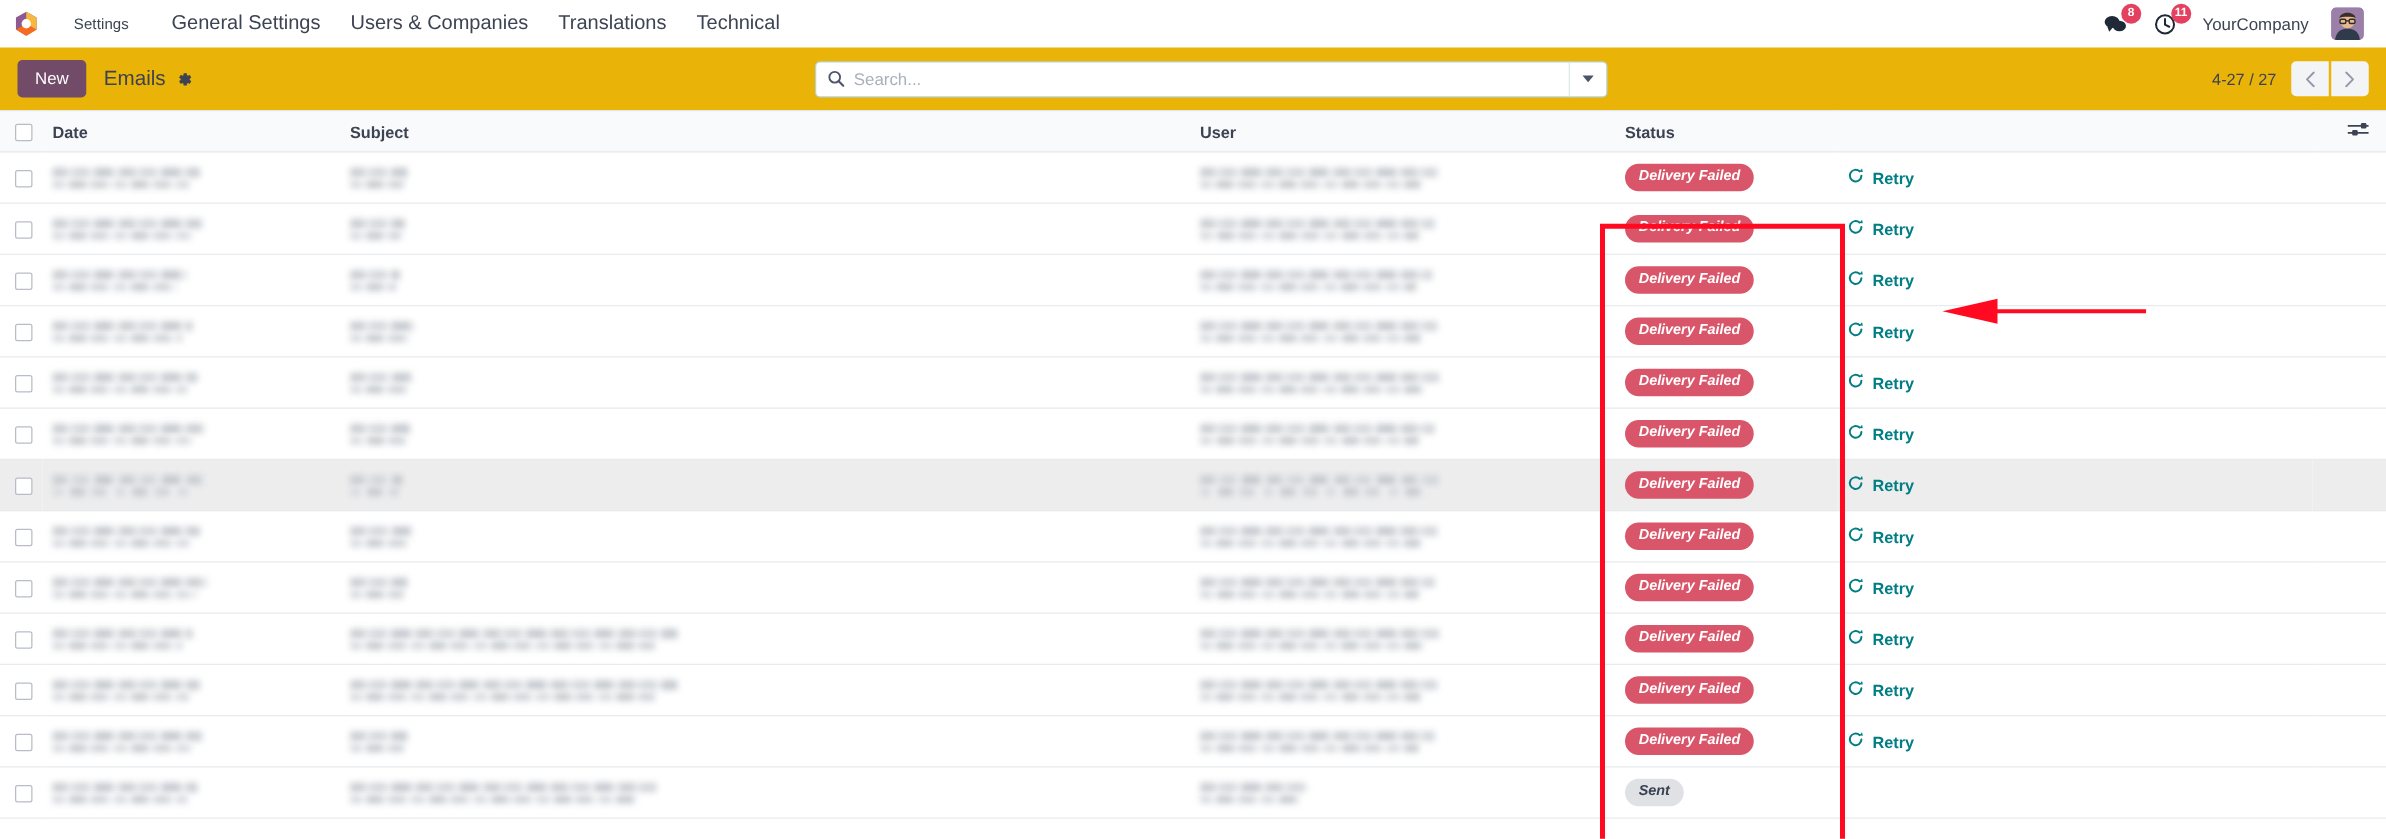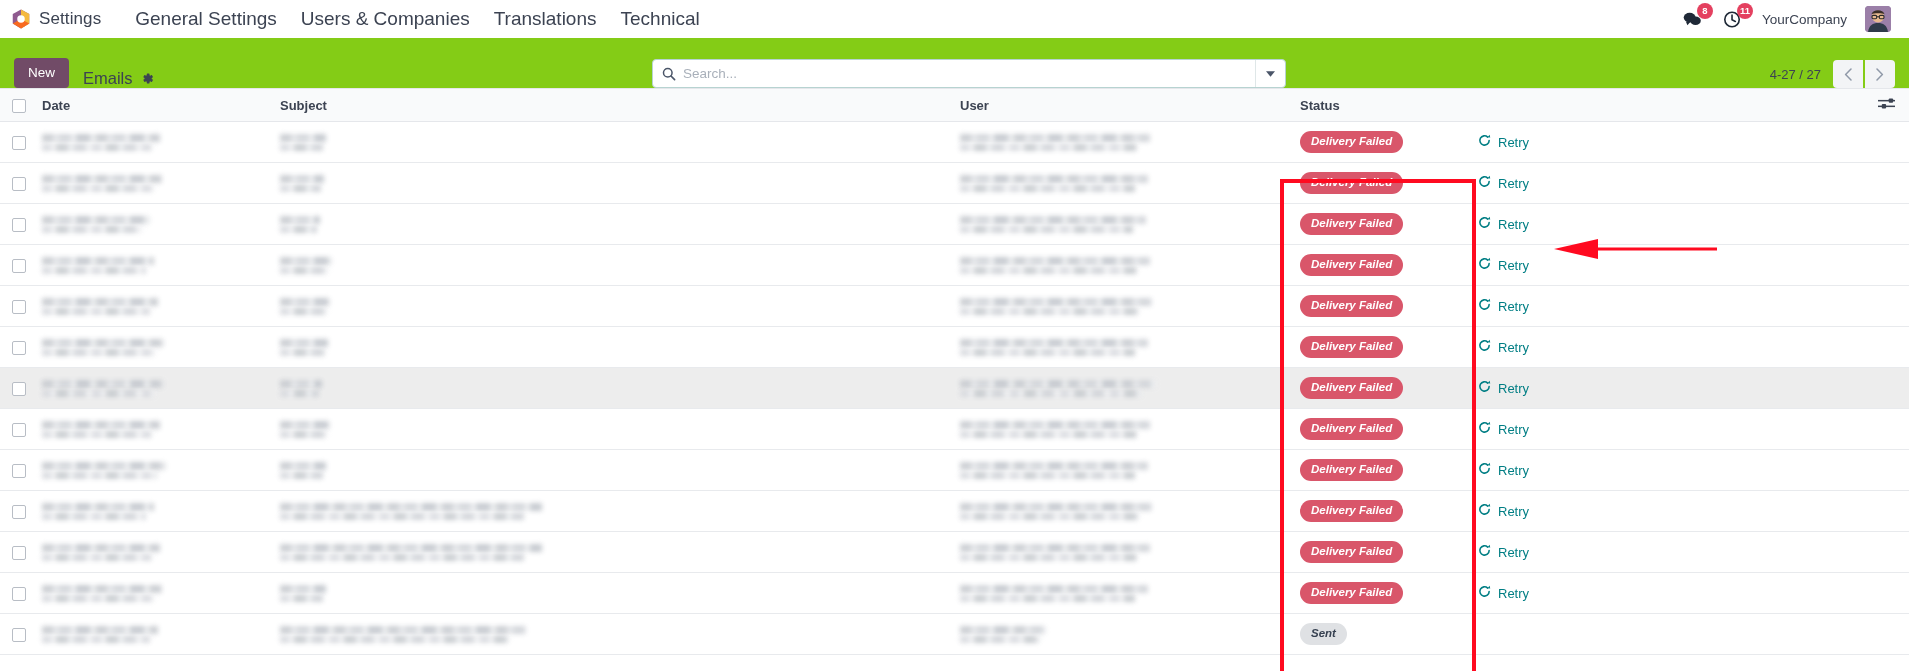--- a/index.html
+++ b/index.html
@@ -20,29 +20,30 @@
     background: #ffffff;
     position: relative;
   }
   .brand-logo {
     width: 22px; height: 24px;
     margin-right: 7px;
     flex: 0 0 auto;
     display: flex; align-items: center; justify-content: center;
   }
   .brand-name {
-    font-size: 17px;
+    font-size: 12px;
     color: #3c4352;
     margin-right: 22px;
     letter-spacing: 0.1px;
     white-space: nowrap;
+    margin-left: 20px;
   }
   .nav-menu { display: flex; align-items: center; gap: 0px; }
   .nav-item {
-    font-size: 19px;
+    font-size: 16px;
     color: #3c4352;
     padding: 4px 12px;
     white-space: nowrap;
     cursor: pointer;
     border-radius: 3px;
   }
 
   .navbar-right {
     margin-left: auto;
     display: flex;
@@ -81,23 +82,23 @@
     overflow: hidden;
     background: #8b6f9e;
     display: flex; align-items: flex-end; justify-content: center;
     cursor: pointer;
   }
 
   
   .control-panel {
     height: 50px;
     display: flex;
-    align-items: flex-end;
+    align-items: center;
     padding: 0 14px 0 14px;
-    background: #84cc16;
+    background: #eab308;
     position: relative;
   }
   .btn-new {
     background: #714b67;
     color: #ffffff;
     border: none;
     border-radius: 4px;
     font-size: 13.5px;
     padding: 6px 14px;
     cursor: pointer;
@@ -259,21 +260,21 @@
   .badge-danger { background: #d9566a; color: #ffffff; }
   .badge-muted  { background: #dfe1e4; color: #374151; }
 
   
   .retry-link {
     display: inline-flex;
     align-items: center;
     gap: 7px;
     color: #017e84;
     font-size: 13px;
-    font-weight: normal;
+    font-weight: bold;
     cursor: pointer;
     text-decoration: none;
   }
 
   .opts-icon { cursor: pointer; display: inline-flex; }
 
   
   .annot-box {
     position: absolute;
     left: 1280px;

